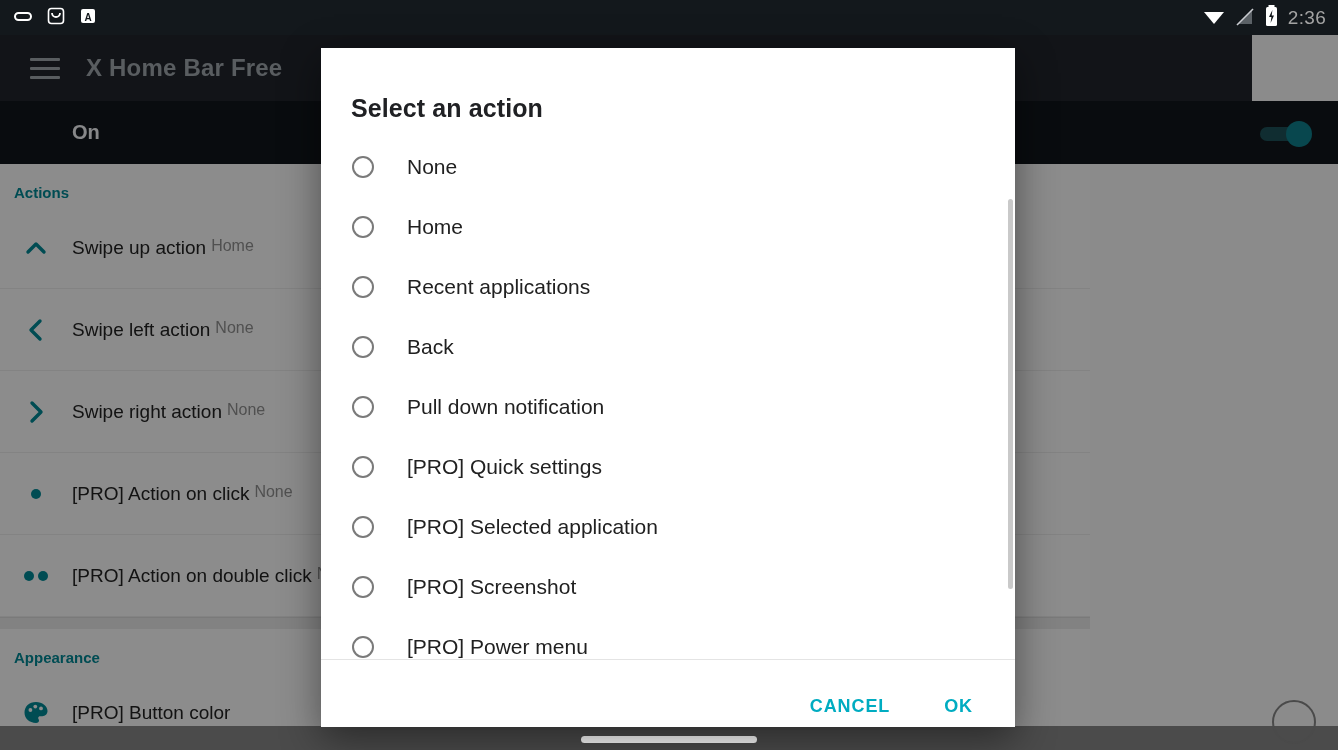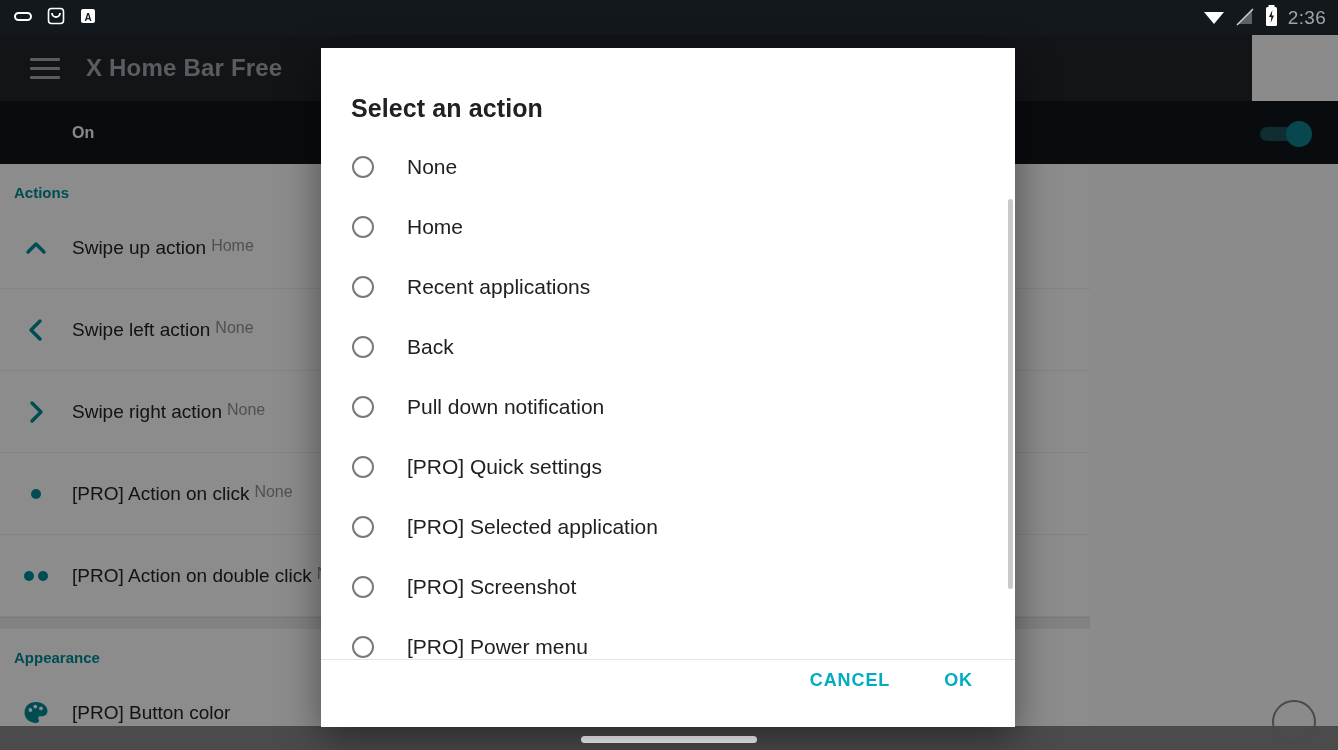--- a/index.html
+++ b/index.html
@@ -53,21 +53,21 @@
   #app-title {
     color: #9aa0a6; font-size: 24px; font-weight: bold; letter-spacing: .2px;
   }
 
   #switchbar {
     position: absolute; left: 0; top: 66px;
     width: 1338px; height: 63px;
     background: #11161a;
     display: flex; align-items: center;
   }
-  #switch-label { color: #e8eaed; font-size: 16px; font-weight: bold; margin-left: 72px; }
+  #switch-label { color: #e8eaed; font-size: 20px; font-weight: bold; margin-left: 72px; }
   #master-switch {
     margin-left: auto; margin-right: 26px;
     position: relative; width: 52px; height: 30px;
   }
   #switch-track {
     position: absolute; left: 0; top: 9px;
     width: 44px; height: 14px; border-radius: 7px;
     background: #1d4f55;
   }
   #switch-thumb {
@@ -162,21 +162,21 @@
     color: #212121; font-size: 21px;
   }
   #scroll-thumb {
     position: absolute; right: 2px; top: 62px;
     width: 5px; height: 390px;
     background: #c9c9c9; border-radius: 3px;
   }
   #dialog-divider { height: 1px; background: #e4e4e4; }
   #dialog-actions {
     height: 69px;
-    display: flex; align-items: flex-start; justify-content: flex-end;
+    display: flex; align-items: flex-end; justify-content: flex-end;
     padding-right: 28px; gap: 26px;
   }
   .dlg-btn {
     background: none; border: none;
     color: #00acc1; font-size: 18px; font-weight: bold;
     letter-spacing: .9px;
     font-family: "Liberation Sans", sans-serif;
     padding: 10px 14px; cursor: pointer;
   }
 </style>

